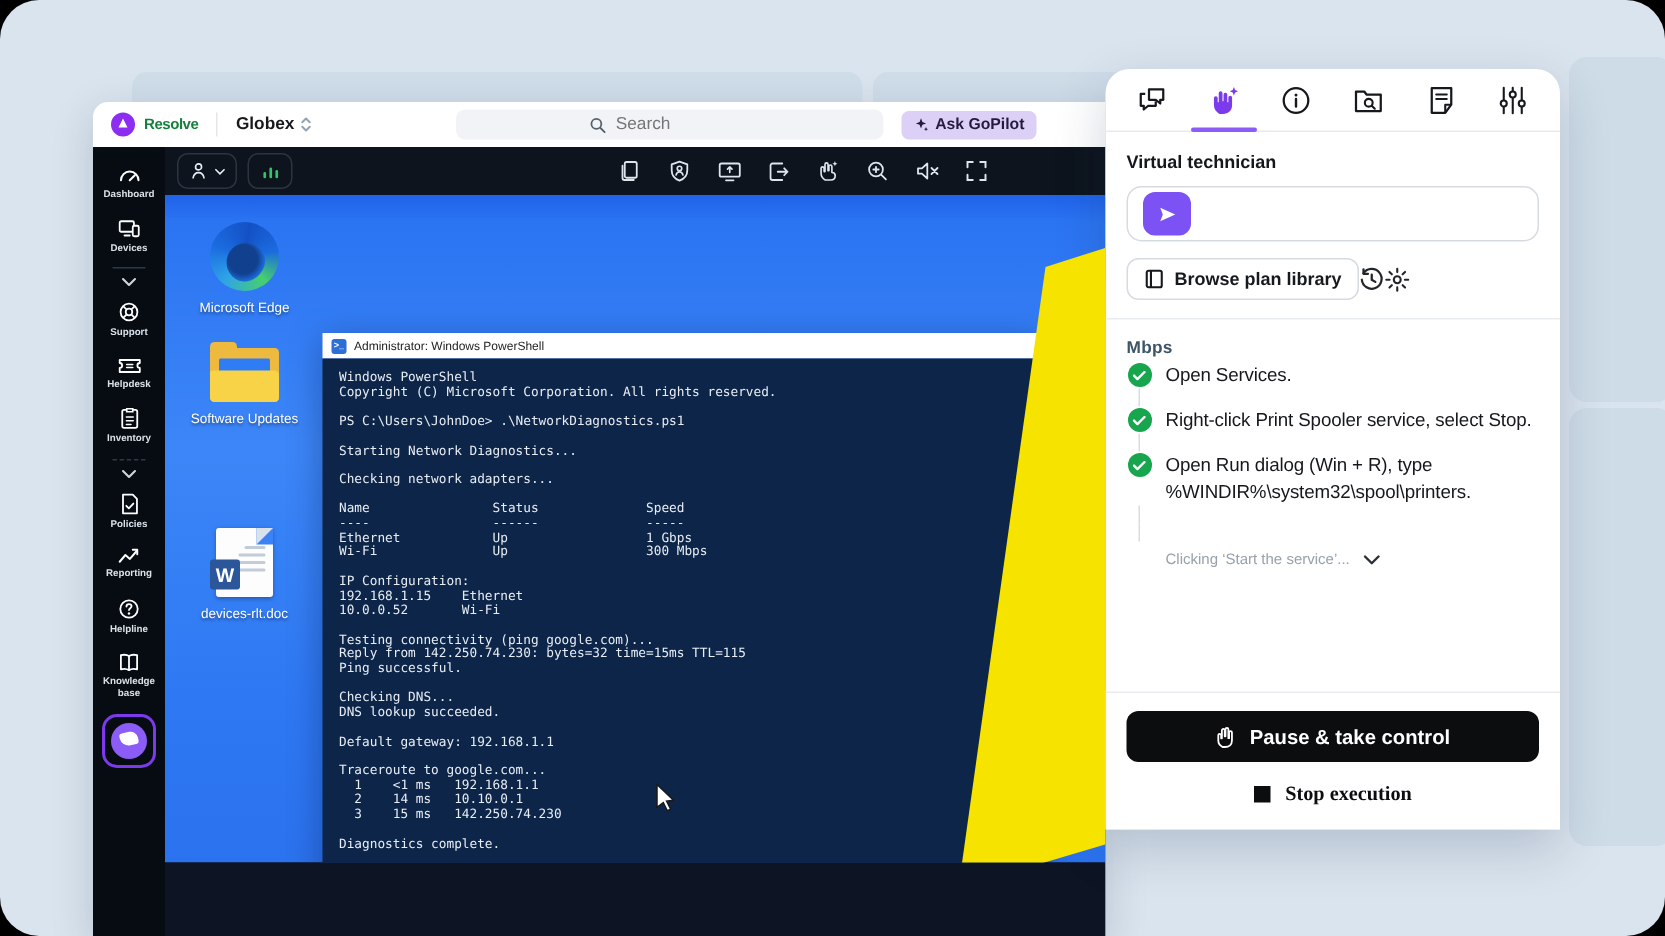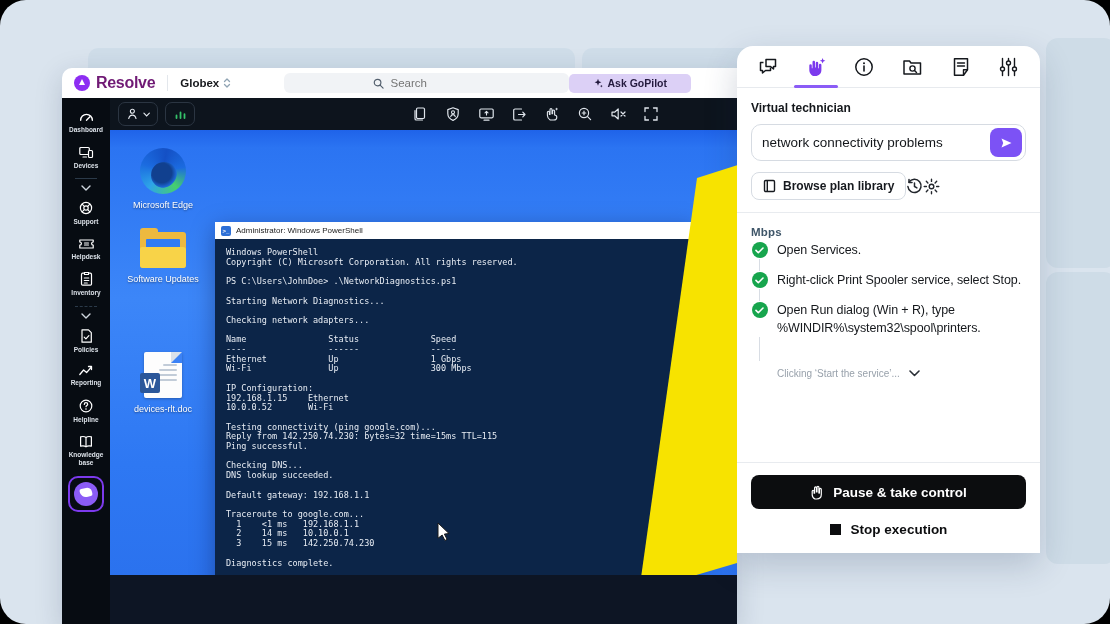--- a/index.html
+++ b/index.html
@@ -12,26 +12,26 @@
   .bgcard.b { left:582px; top:48px; width:440px; height:140px; }
   .bgcard.r1 { left:1046px; top:38px; width:70px; height:230px; border-radius:12px; background:#cedce7; }
   .bgcard.r2 { left:1046px; top:272px; width:70px; height:292px; border-radius:12px; background:#cedce7; }
 
   
   .appwin { position:absolute; left:62px; top:68px; width:675px; height:556px; border-top-left-radius:10px; overflow:hidden; box-shadow:0 8px 28px rgba(20,40,70,.18); }
   .topbar { height:30px; background:#fff; display:flex; align-items:center; padding:0 10px 0 12px; }
   .brandwrap { display:flex; align-items:center; gap:6px; }
   .brandmark { width:16px; height:16px; border-radius:50%; background:#8d2df2; position:relative; }
   .brandmark::after { content:""; position:absolute; left:4.5px; top:4px; width:0; height:0; border-left:3.5px solid transparent; border-right:3.5px solid transparent; border-bottom:6.5px solid #fff; }
-  .brandname { font-size:16px; font-weight:800; color:#701a75; letter-spacing:-.3px;text-align:right; }
+  .brandname { font-size:10px; font-weight:800; color:#15803d; letter-spacing:-.3px;text-align:right; }
   .topdiv { width:1px; height:16px; background:#e3e7ec; margin:0 12px; }
   .orgsel { display:flex; align-items:center; gap:4px; font-size:11.5px; font-weight:700; color:#17191d; cursor:pointer; }
   .search { margin-left:auto; width:285px; height:20px; background:#f1f3f6; border-radius:6px; display:flex; align-items:center; justify-content:center; gap:6px; padding:0 8px; }
   .search input { border:none; background:transparent; outline:none; font-size:11.5px; color:#495462; width:90px; font-family:"Liberation Sans",sans-serif; }
-  .askbtn { margin-left:0; margin-right:36px; height:19px; background:#dcd0f6; border:none; border-radius:5px; display:flex; align-items:center; gap:4px; padding:0 24px; font-size:10.5px; font-weight:700; color:#241a3e; cursor:pointer; white-space:nowrap; }
+  .askbtn { margin-left:12px; margin-right:36px; height:19px; background:#dcd0f6; border:none; border-radius:5px; display:flex; align-items:center; gap:4px; padding:0 8px; font-size:10.5px; font-weight:700; color:#241a3e; cursor:pointer; white-space:nowrap; }
   .appbody { display:flex; height:526px; }
 
   
   .sidebar { width:48px; background:#070c12; display:flex; flex-direction:column; align-items:center; padding-top:6px; gap:2px; flex:none; }
   .sbitem { width:44px; display:flex; flex-direction:column; align-items:center; gap:2px; padding:5px 0 4px; cursor:pointer; border-radius:6px; }
   .sbitem span.lbl { font-size:6.5px; font-weight:600; color:#dbe1e8; text-align:center; line-height:7.5px; }
   .sbdiv { width:22px; border-top:1px solid #2b3a49; margin:3px 0; }
   .sbdiv.dashed { border-top-style:dashed; }
   .sbchev { padding:1px 0 2px; cursor:pointer; }
   .gopilot-tile { width:36px; height:36px; margin-top:4px; border:2px solid #7c3aed; border-radius:10px; display:flex; align-items:center; justify-content:center; cursor:pointer; }
@@ -99,21 +99,21 @@
   .check { width:16px; height:16px; border-radius:50%; background:#17a54d; display:flex; align-items:center; justify-content:center; }
   .spinner { width:13px; height:13px; margin-top:1px; border-radius:50%; border:2px solid transparent; border-left-color:#8b5cf6; border-top-color:#c9b6f7; transform:rotate(-20deg); }
   .steptext { font-size:12.5px; line-height:18px; color:#15181c; letter-spacing:-.1px; padding-top:0; }
   .connector { width:17px; display:flex; justify-content:center; height:12px; }
   .connector i { width:1px; background:#d8dde4; height:100%; }
   .substatus { margin:7px 0 0 26px; display:flex; align-items:center; gap:9px; }
   .substatus span { font-size:10px; font-weight:500; color:#98a1ab; }
 
   .pfooter { position:absolute; left:0; right:0; bottom:0; background:#fff; border-top:1px solid #e8ebef; padding:12px 14px 16px; }
   .pausebtn { width:100%; height:34px; background:#0c0d0f; color:#fff; border:none; border-radius:8px; font-size:13.5px; font-weight:700; display:flex; align-items:center; justify-content:center; gap:9px; cursor:pointer; font-family:"Liberation Sans",sans-serif; }
-  .stopbtn { margin:13px auto 0; background:none; border:none; display:flex; align-items:center; justify-content:center; gap:10px; font-size:13.5px; font-weight:700; color:#0c0d0f; cursor:pointer; font-family:Liberation Sans, sans-serif; }
+  .stopbtn { margin:13px auto 0; background:none; border:none; display:flex; align-items:center; justify-content:center; gap:10px; font-size:13.5px; font-weight:700; color:#0c0d0f; cursor:pointer; font-family:Liberation Serif, serif; }
   .stopsq { width:11px; height:11px; background:#0c0d0f; }
 
   svg { display:block; }
 </style>
 </head>
 <body>
 
 <div class="canvas">
 
   <div class="bgcard a"></div>
@@ -427,21 +427,20 @@
             <circle cx="3.5" cy="12" r="2" fill="#fff" stroke="#15181d" stroke-width="1.4"></circle>
             <circle cx="9.5" cy="6" r="2" fill="#fff" stroke="#15181d" stroke-width="1.4"></circle>
             <circle cx="15.5" cy="12" r="2" fill="#fff" stroke="#15181d" stroke-width="1.4"></circle>
           </svg>
       </div>
     </div>
 
     <div class="vt">
       <div class="vt-label">Virtual technician</div>
       <div class="inputwrap">
-        <input type="text" readonly="" value="network connectivity problems" style="">
         <button class="sendbtn">
           <svg width="13" height="12" viewBox="0 0 13 12">
               <path d="M1.5 1.5L11.5 6 1.5 10.5 3.2 6z" fill="#fff"></path>
             </svg>
         </button>
       </div>
       <div class="toolsrow">
         <button class="browsebtn">
           <svg width="13" height="14" viewBox="0 0 13 14">
               <rect x="1.5" y="1.5" width="10" height="11" rx="1.2" fill="none" stroke="#16191e" stroke-width="1.4"></rect>

